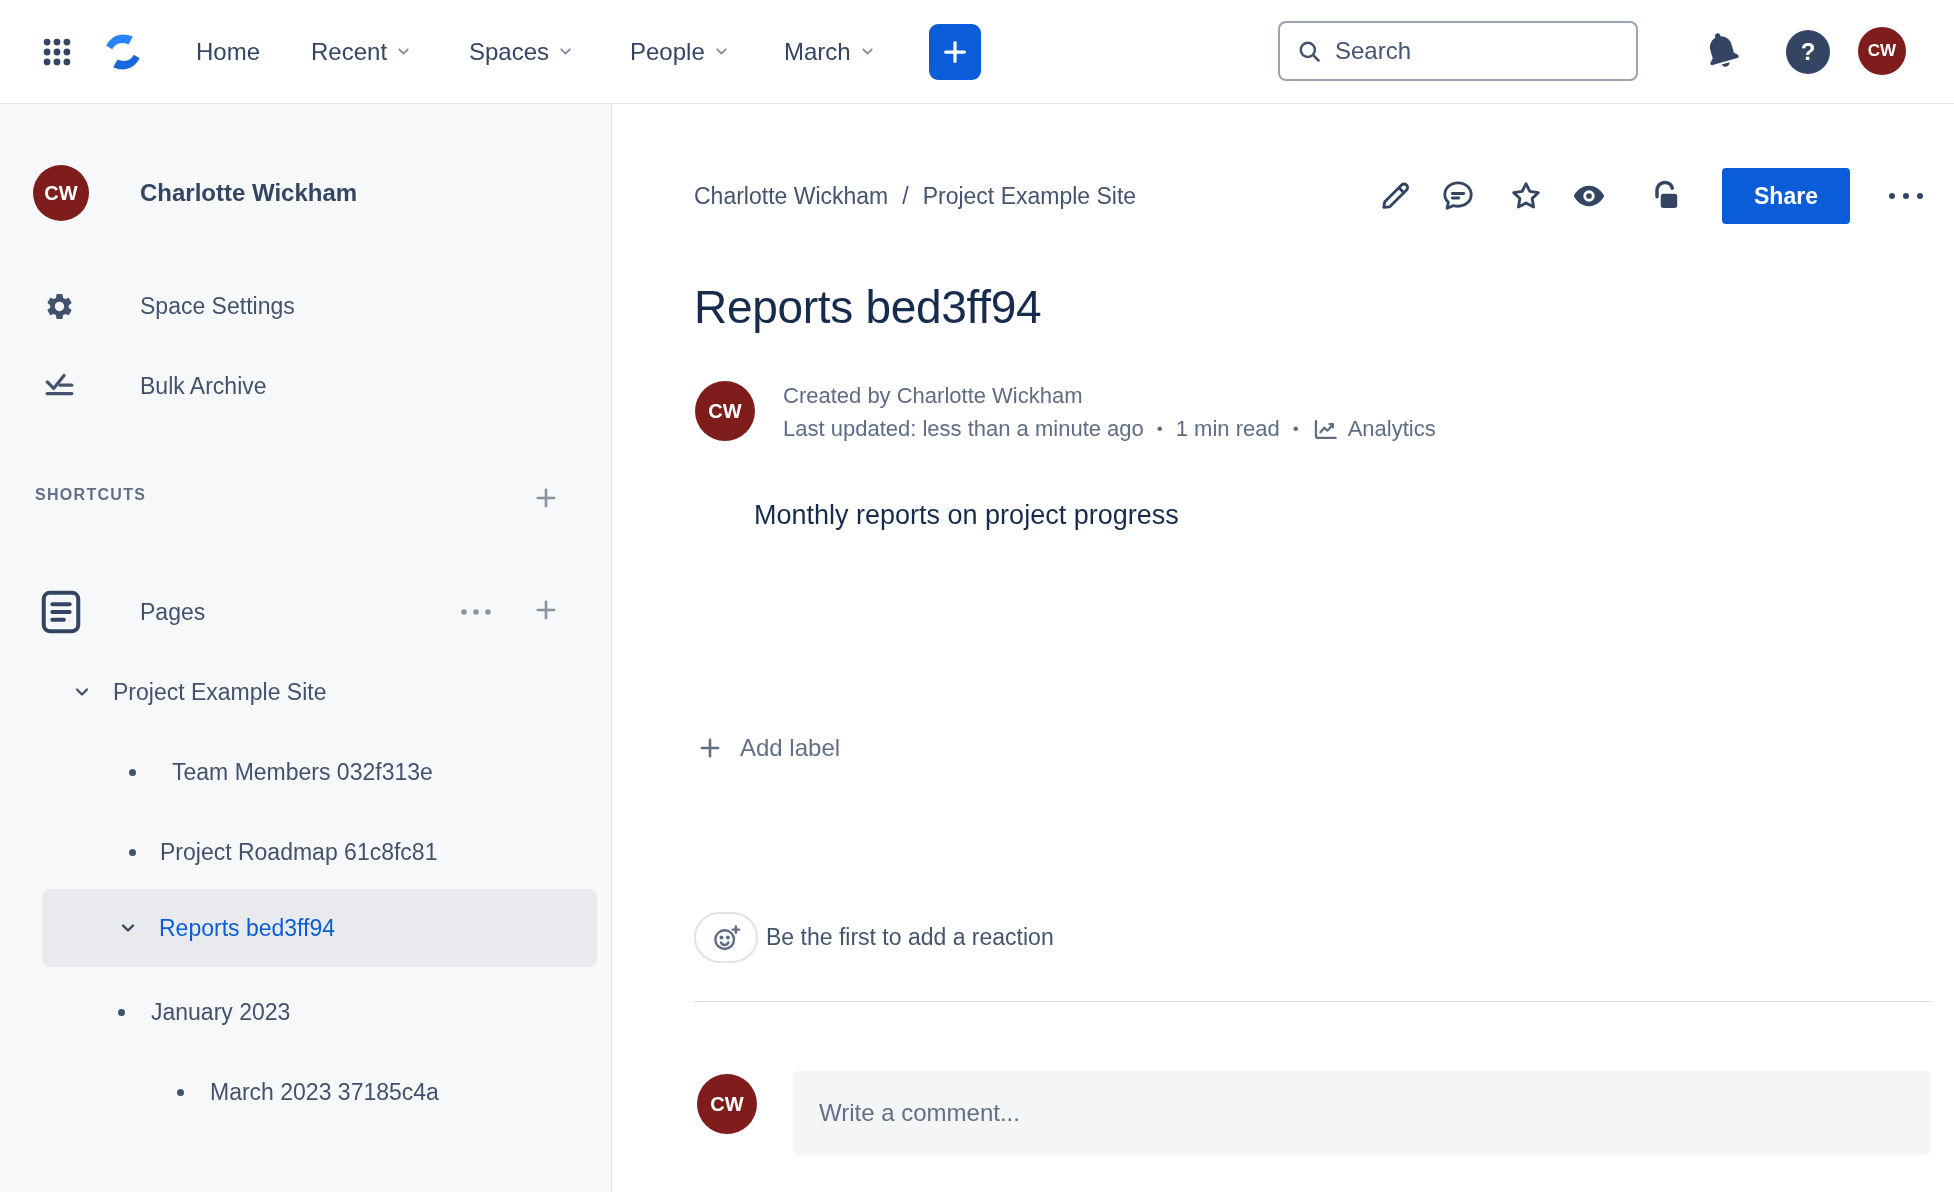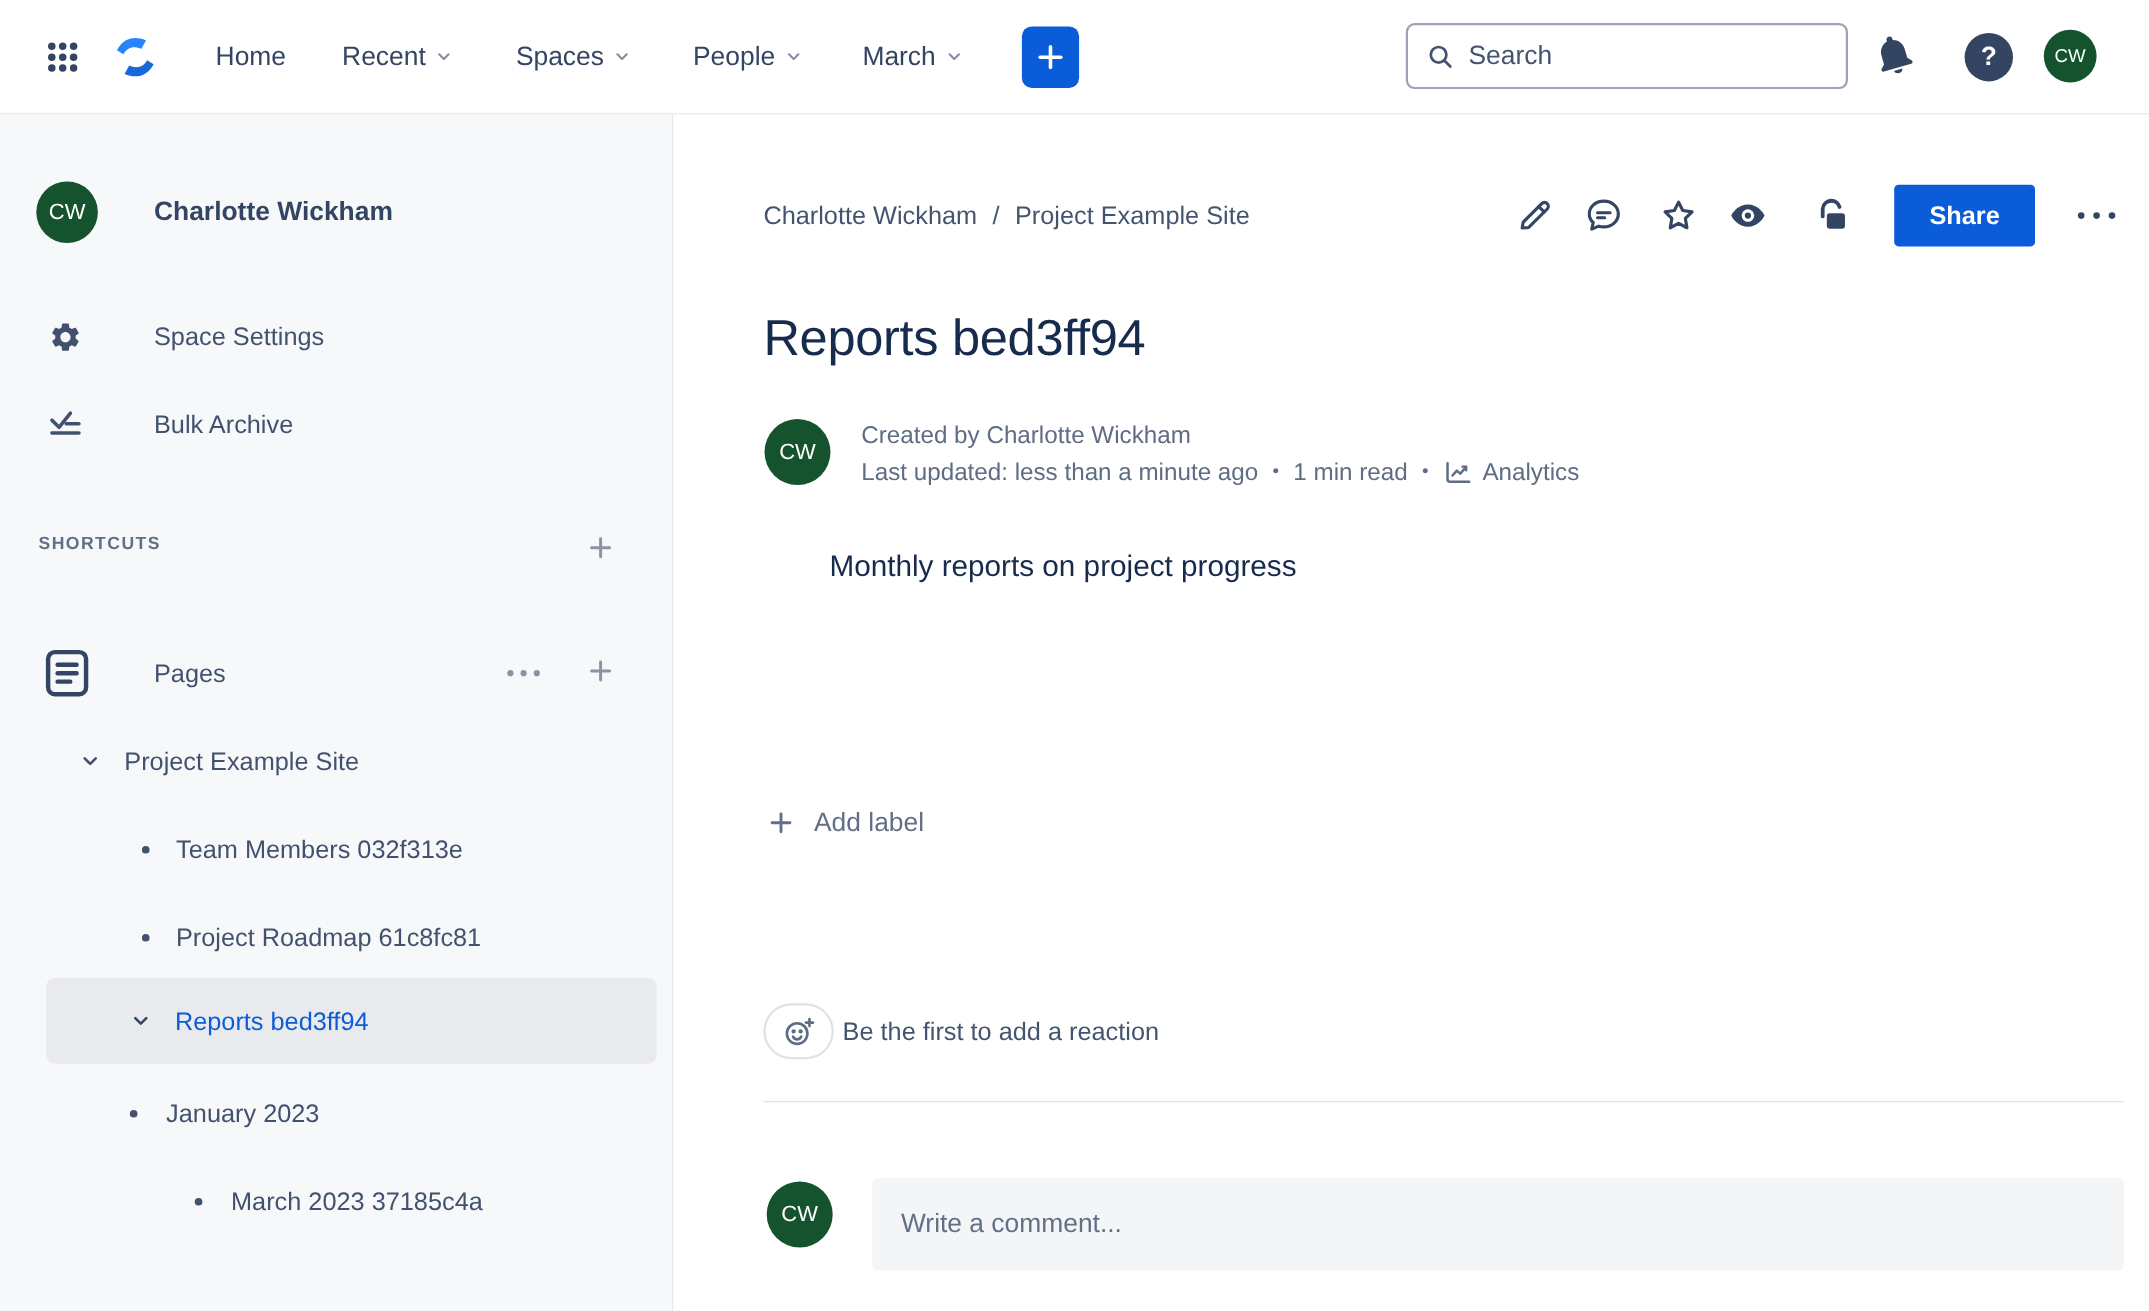--- a/index.html
+++ b/index.html
@@ -13,25 +13,25 @@
   button { background:none; border:none; font-family:inherit; cursor:pointer; }
   a { text-decoration:none; cursor:pointer; }
   svg { display:block; }
 
   
   .topnav { position:absolute; left:0; top:0; width:1954px; height:104px; background:#fff; border-bottom:1px solid #E4E6EA; z-index:5; }
   .navitem { position:absolute; top:0; height:103px; display:flex; align-items:center; gap:8px;
              font-size:24px; font-weight:500; color:#344563; cursor:pointer; }
   .create-btn { position:absolute; left:929px; top:24px; width:52px; height:56px; border-radius:9px;
                 background:#0B5CD8; display:flex; align-items:center; justify-content:center; }
-  .search-box { position:absolute; left:1278px; top:21px; width:402px; height:60px; border:2px solid #99A3B2;
+  .search-box { position:absolute; left:1278px; top:21px; width:360px; height:60px; border:2px solid #99A3B2;
                 border-radius:8px; background:#fff; display:flex; align-items:center; padding:0 16px; gap:12px; }
   .search-box input { flex:1; border:none; outline:none; font-size:24px; color:#344563; background:transparent; font-family:inherit; }
   .search-box input::placeholder { color:#44546F; opacity:1; }
-  .round-avatar { border-radius:50%; background:#14532d; color:#fff; font-weight:400;
+  .round-avatar { border-radius:50%; background:#7f1d1d; color:#fff; font-weight:700;
                   display:flex; align-items:center; justify-content:center; }
   .help-btn { position:absolute; left:1786px; top:30px; width:44px; height:44px; border-radius:50%;
               background:#344563; color:#fff; font-size:24px; font-weight:700;
               display:flex; align-items:center; justify-content:center; }
 
   
   .sidebar { position:absolute; left:0; top:104px; width:612px; height:1088px;
              background:#F7F8F9; border-right:1px solid #E4E6EA; }
   .space-head { position:absolute; left:0; top:61px; width:100%; height:56px;
                 display:flex; align-items:center; padding-left:33px; gap:51px; cursor:pointer; }
@@ -250,21 +250,21 @@
 
     <div class="tree-row" style="top:549px;padding-left:72px;gap:21px;">
       <span>
         <svg width="20" height="20" viewBox="0 0 24 24" fill="none" stroke="#42526E" stroke-width="2.8" stroke-linecap="round" stroke-linejoin="round">
             <polyline points="6 9 12 15 18 9"></polyline>
           </svg>
       </span>
       <span>Project Example Site</span>
     </div>
 
-    <div class="tree-row" style="top:629px;padding-left:129px;gap:24px;">
+    <div class="tree-row" style="top:629px;padding-left:129px;gap:36px;">
       <span class="bullet"></span>
       <span>Team Members 032f313e</span>
     </div>
 
     <div class="tree-row" style="top:709px;padding-left:129px;gap:24px;">
       <span class="bullet"></span>
       <span>Project Roadmap 61c8fc81</span>
     </div>
 
     <div class="tree-row selected" style="top:785px;padding-left:76px;gap:21px;">

